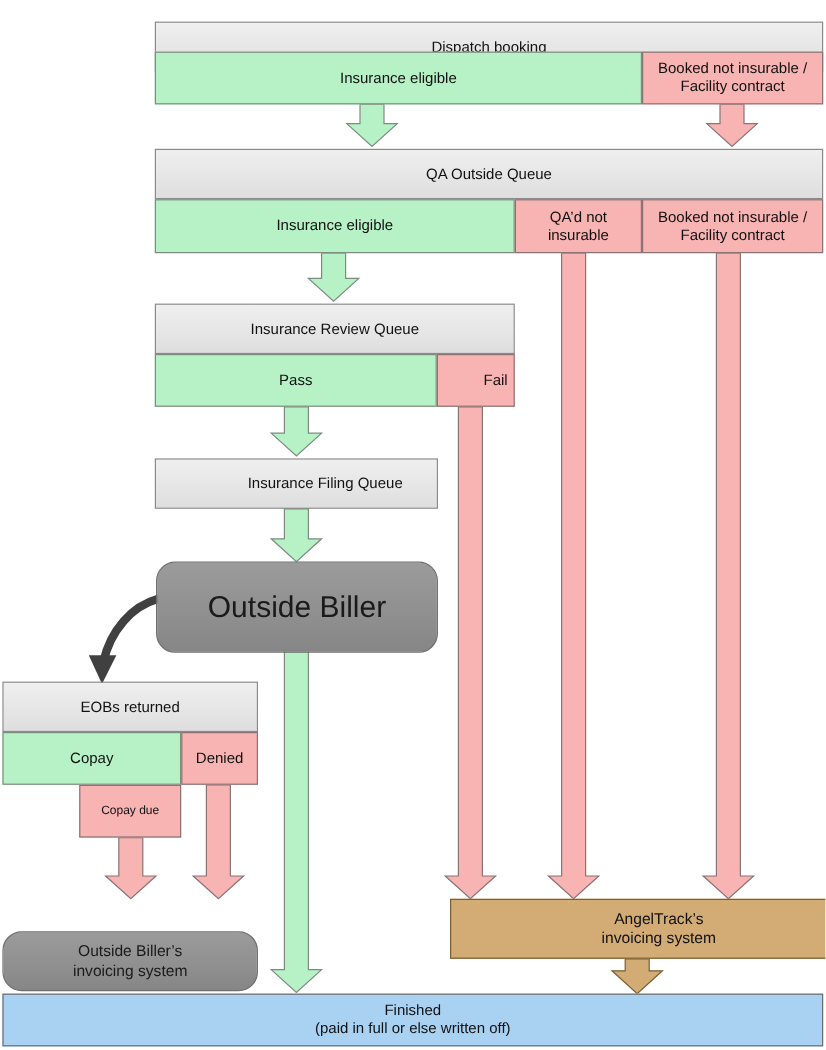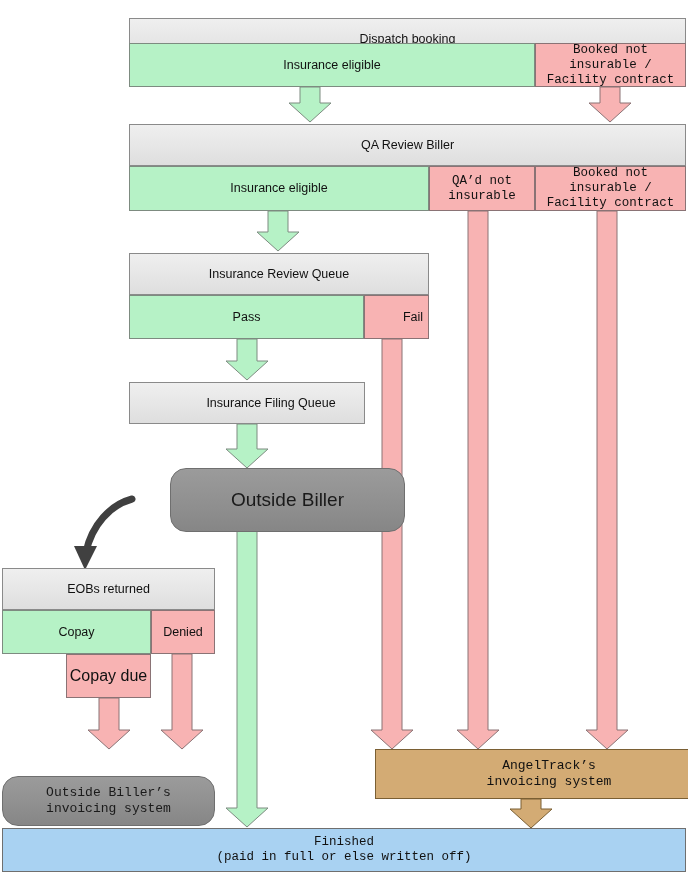--- a/index.html
+++ b/index.html
@@ -35,21 +35,21 @@
     font-size:13px;
   }
   .blue{
     background:#a9d2f2;
     border:1px solid #6f6f6f;
     font-size:12.5px;
   }
 
   .svg-layer{position:absolute;left:0;top:0;width:688px;height:875px;pointer-events:none;}
 
-  .two-line{display:block;font-family:Liberation Mono, monospace;}
+  .two-line{display:block;}
 </style>
 </head>
 <body>
 
 <div id="canvas">
 
   <svg class="svg-layer" viewBox="0 0 688 875">
     <defs></defs>
 
     <path d="M 300 87 L 320 87 L 320 103 L 331 103 L 310 122 L 289 103 L 300 103 Z" fill="#b6f2c6" stroke="#7d8b80" stroke-width="1"></path>
@@ -85,21 +85,21 @@
   </div>
   <div class="box green" style="left:129px;top:43px;width:406px;height:44px;">
     <span>Insurance eligible</span>
   </div>
   <div class="box pink" style="left:535px;top:43px;width:151px;height:44px;flex-direction:column;">
     <span class="two-line">Booked not insurable /</span>
     <span class="two-line">Facility contract</span>
   </div>
 
   <div class="box hdr" style="left:129px;top:124px;width:557px;height:42px;">
-    <span>QA Review Biller</span>
+    <span>QA Outside Queue</span>
   </div>
   <div class="box green" style="left:129px;top:166px;width:300px;height:45px;">
     <span>Insurance eligible</span>
   </div>
   <div class="box pink" style="left:429px;top:166px;width:106px;height:45px;flex-direction:column;">
     <span class="two-line">QA’d not</span>
     <span class="two-line">insurable</span>
   </div>
   <div class="box pink" style="left:535px;top:166px;width:151px;height:45px;flex-direction:column;">
     <span class="two-line">Booked not insurable /</span>
@@ -113,34 +113,34 @@
     <span>Pass</span>
   </div>
   <div class="box pink" style="left:364px;top:295px;width:65px;height:44px;padding-left:33px;">
     <span>Fail</span>
   </div>
 
   <div class="box hdr" style="left:129px;top:382px;width:236px;height:42px;padding-left:48px;">
     <span>Insurance Filing Queue</span>
   </div>
 
-  <div class="box grey-round" style="left:130px;top:468px;width:235px;height:64px;font-size:19px;margin-left:40px;">
+  <div class="box grey-round" style="left:130px;top:468px;width:235px;height:76px;font-size:25px;">
     <span>Outside Biller</span>
   </div>
 
   <div class="box hdr" style="left:2px;top:568px;width:213px;height:42px;">
     <span>EOBs returned</span>
   </div>
   <div class="box green" style="left:2px;top:610px;width:149px;height:44px;">
     <span>Copay</span>
   </div>
   <div class="box pink" style="left:151px;top:610px;width:64px;height:44px;">
     <span>Denied</span>
   </div>
-  <div class="box pink" style="left:66px;top:654px;width:85px;height:44px;font-size:16px;">
+  <div class="box pink" style="left:66px;top:654px;width:85px;height:44px;font-size:10px;">
     <span>Copay due</span>
   </div>
 
   <div class="box grey-round" style="left:2px;top:776px;width:213px;height:50px;flex-direction:column;font-size:13px;">
     <span class="two-line">Outside Biller’s</span>
     <span class="two-line">invoicing system</span>
   </div>
 
   <div class="box tan" style="left:375px;top:749px;width:348px;height:50px;flex-direction:column;">
     <span class="two-line">AngelTrack’s</span>

